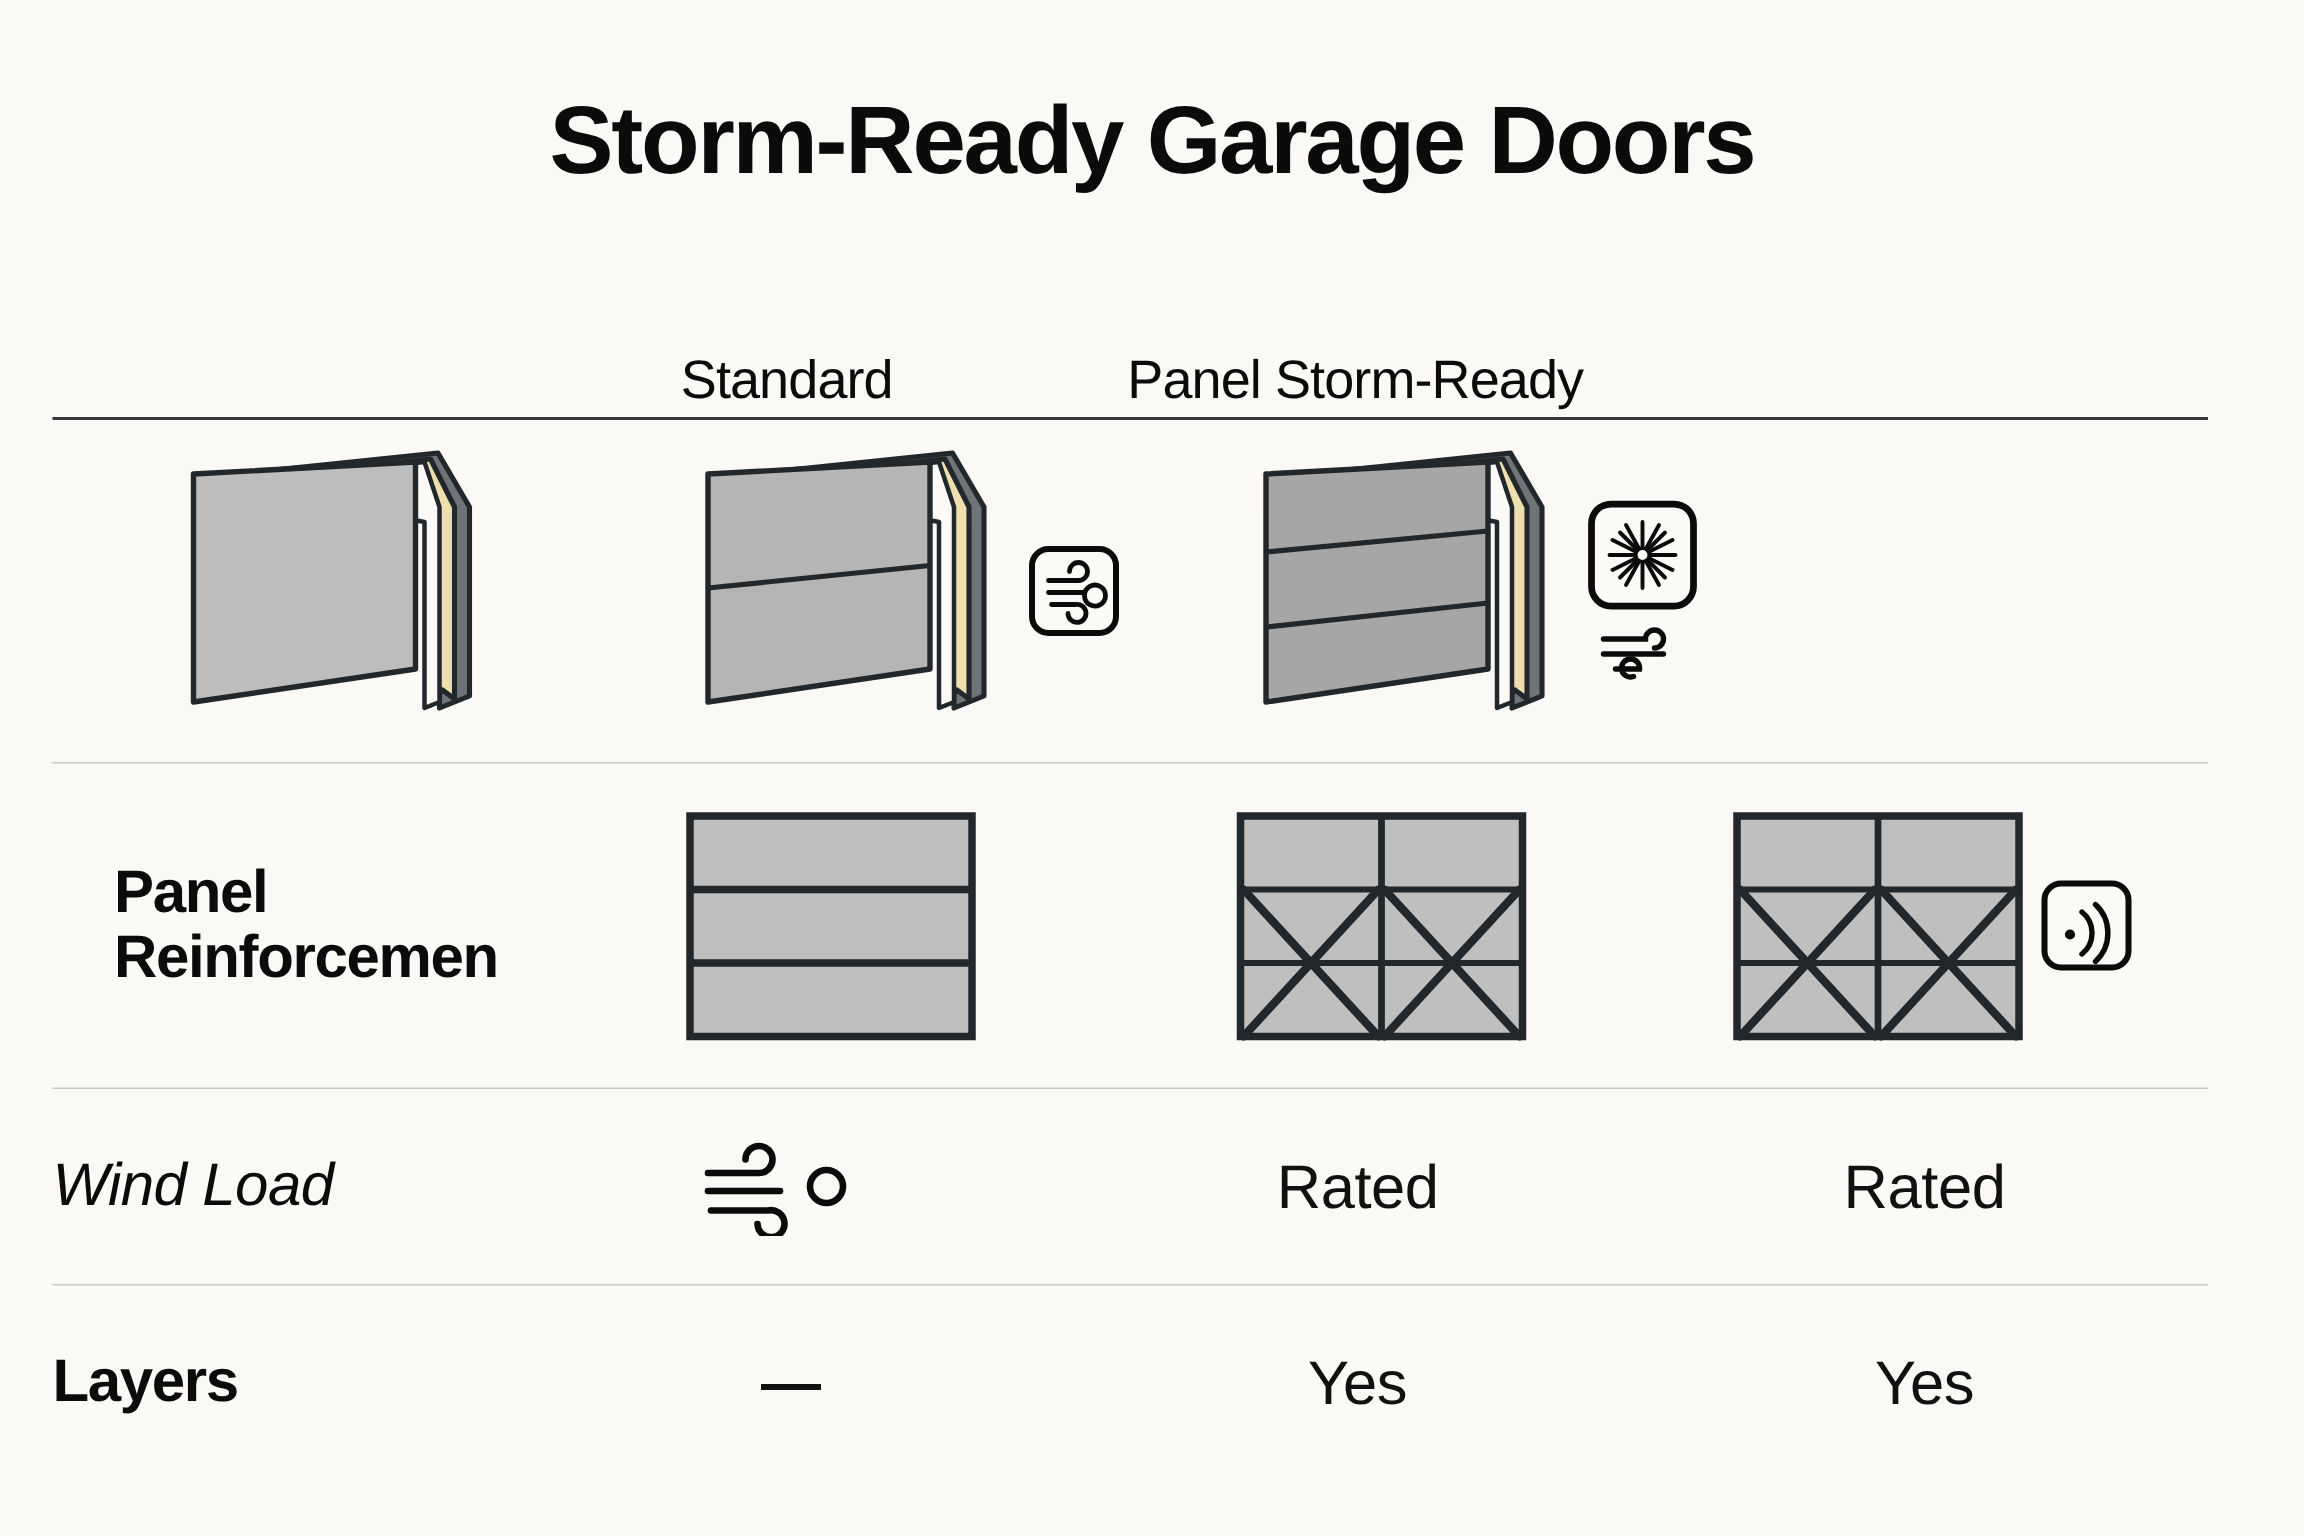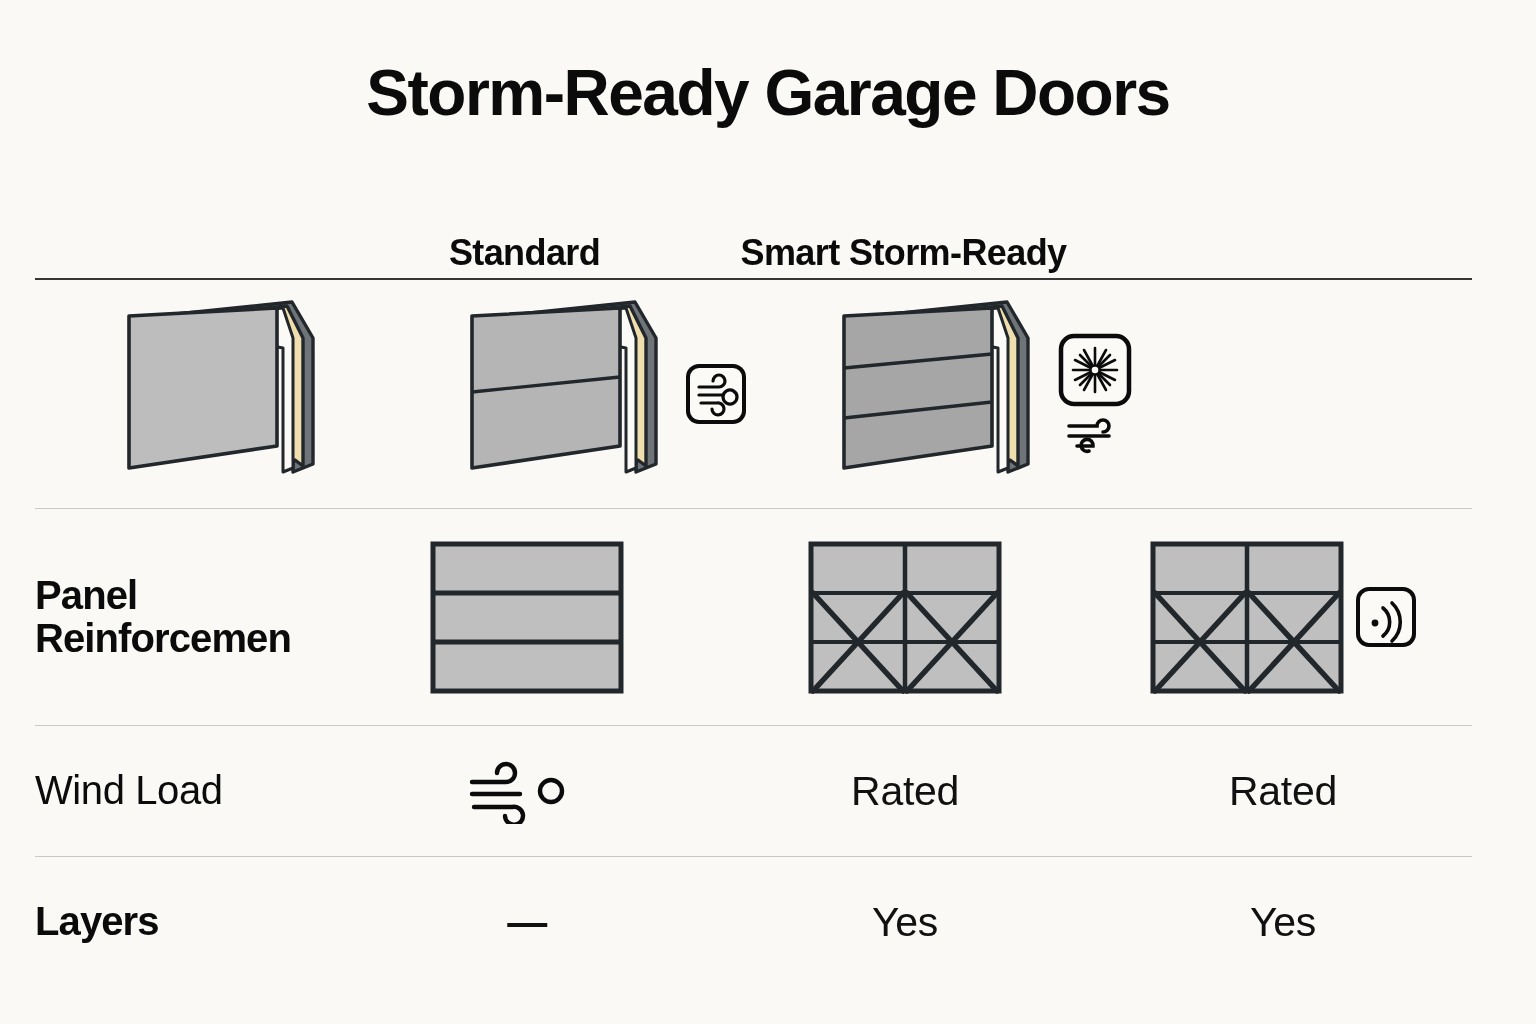--- a/index.html
+++ b/index.html
@@ -47,21 +47,21 @@
 
   
   .head-row {
     display: flex;
     align-items: flex-end;
     height: 82px;
   }
   .head-cell {
     text-align: center;
     font-size: 36px;
-    font-weight: 700;
+    font-weight: 400;
     letter-spacing: -0.6px;
     color: #0b0b0b;
     padding-bottom: 4px;
   }
 
   .rule-strong {
     height: 0;
     border-top: 2px solid #33373a;
     width: 1437px;
   }
@@ -69,36 +69,37 @@
     height: 0;
     border-top: 1.5px solid #c9c9c6;
     width: 1437px;
   }
 
   .row {
     display: flex;
     align-items: center;
   }
   .row-media   { height: 228px; }
-  .row-panel   { height: 216px; }
+  .row-panel   { height: 216px; margin-left: 41px; }
   .row-text    { height: 130px; }
 
   .label-cell {
     font-size: 40px;
     font-weight: 700;
     line-height: 1.08;
     letter-spacing: -0.9px;
     color: #0b0b0b;
     padding-right: 4px;
     overflow: hidden;
     white-space: nowrap;
   }
   .label-cell.light {
     font-weight: 400;
     letter-spacing: -0.4px;
+    font-style: italic;
   }
 
   .cell {
     display: flex;
     align-items: center;
     justify-content: center;
     height: 100%;
     position: relative;
   }
   .value {
@@ -133,21 +134,21 @@
 
 <div class="page">
 
   <div class="title">Storm-Ready Garage Doors</div>
 
   <div class="grid">
 
     <div class="head-row">
       <div class="col-label"></div>
       <div class="col-cell head-cell">Standard</div>
-      <div class="col-cell head-cell">Smart Storm-Ready</div>
+      <div class="col-cell head-cell">Panel Storm-Ready</div>
     </div>
 
     <div class="rule-strong"></div>
 
     <div class="row row-media">
 
       <div class="col-cell cell">
         <div class="media-wrap">
           <svg width="215" height="200" viewBox="0 0 215 200">
 

